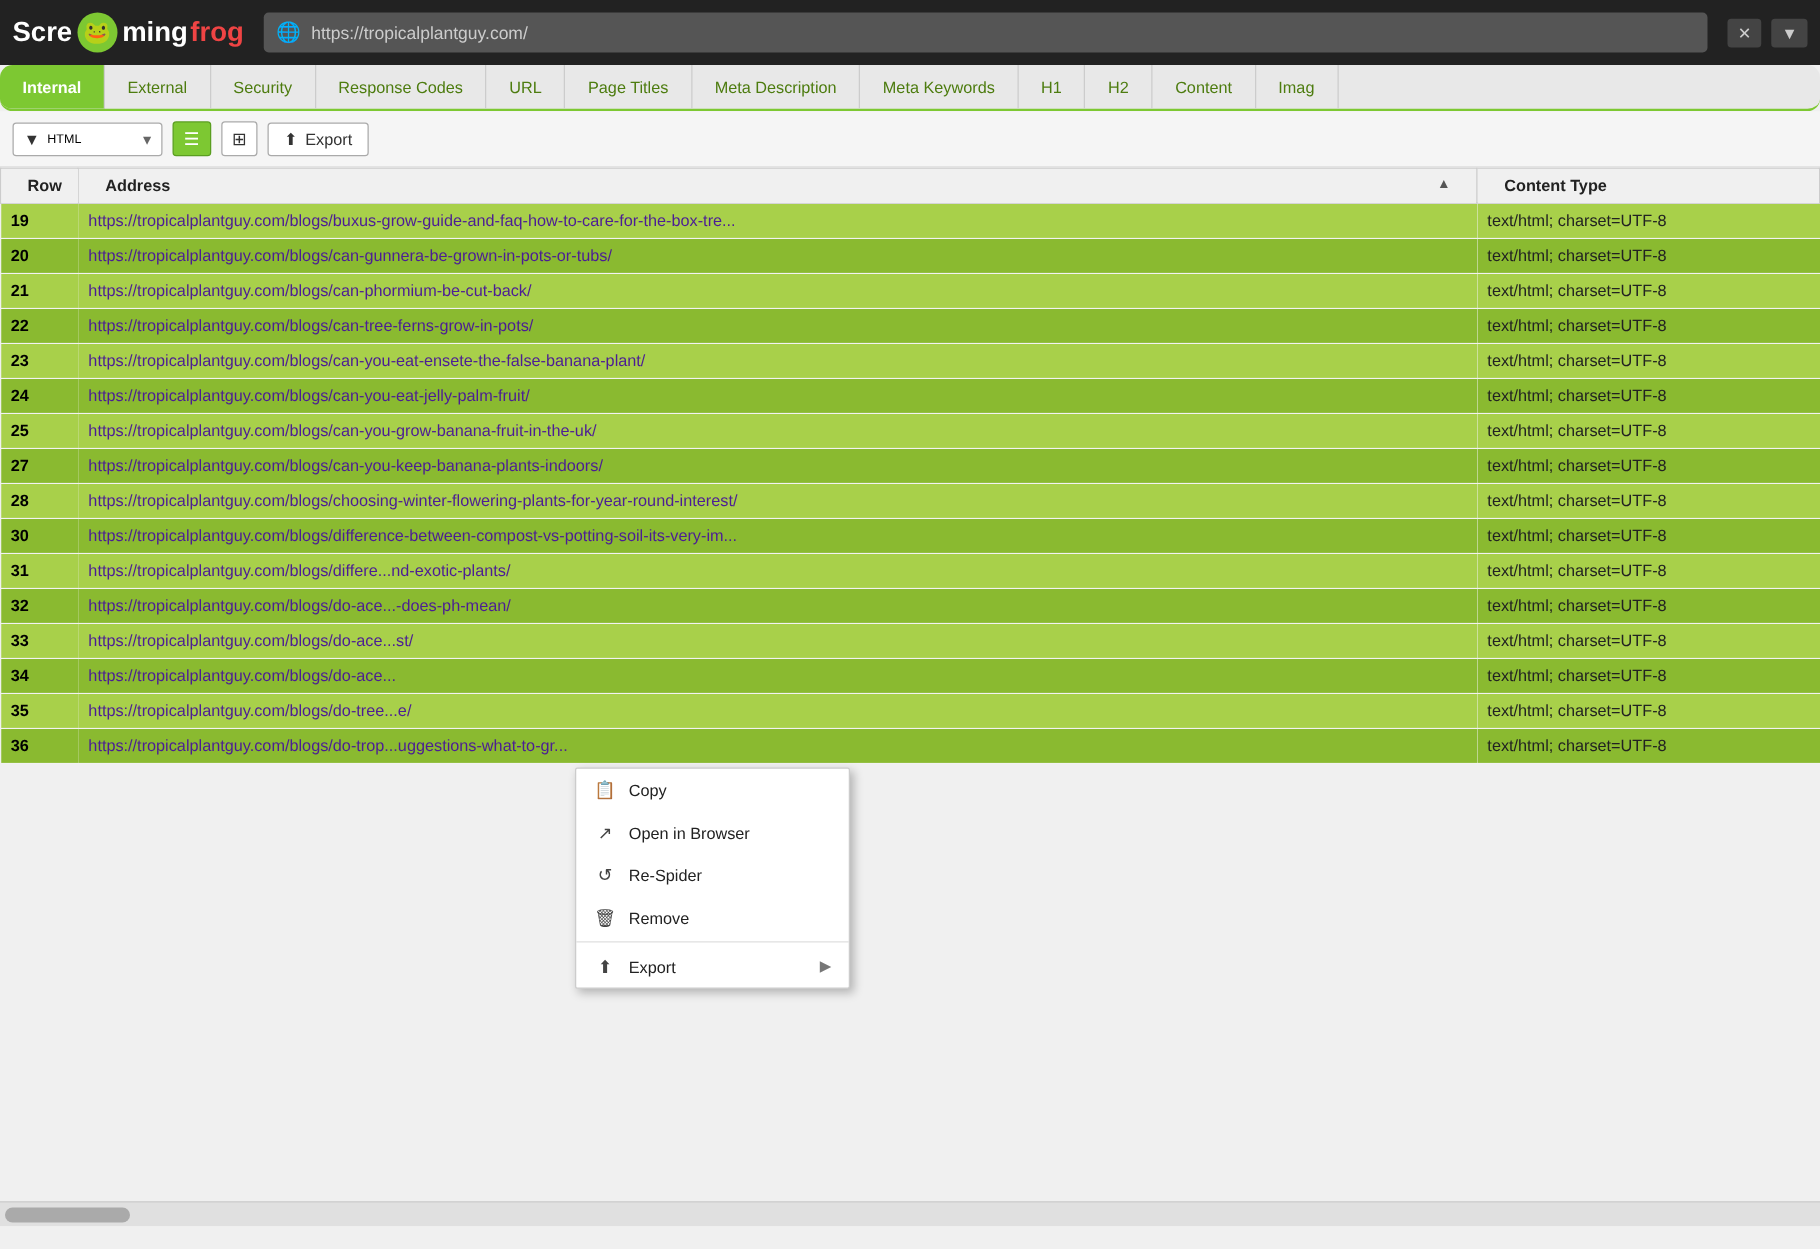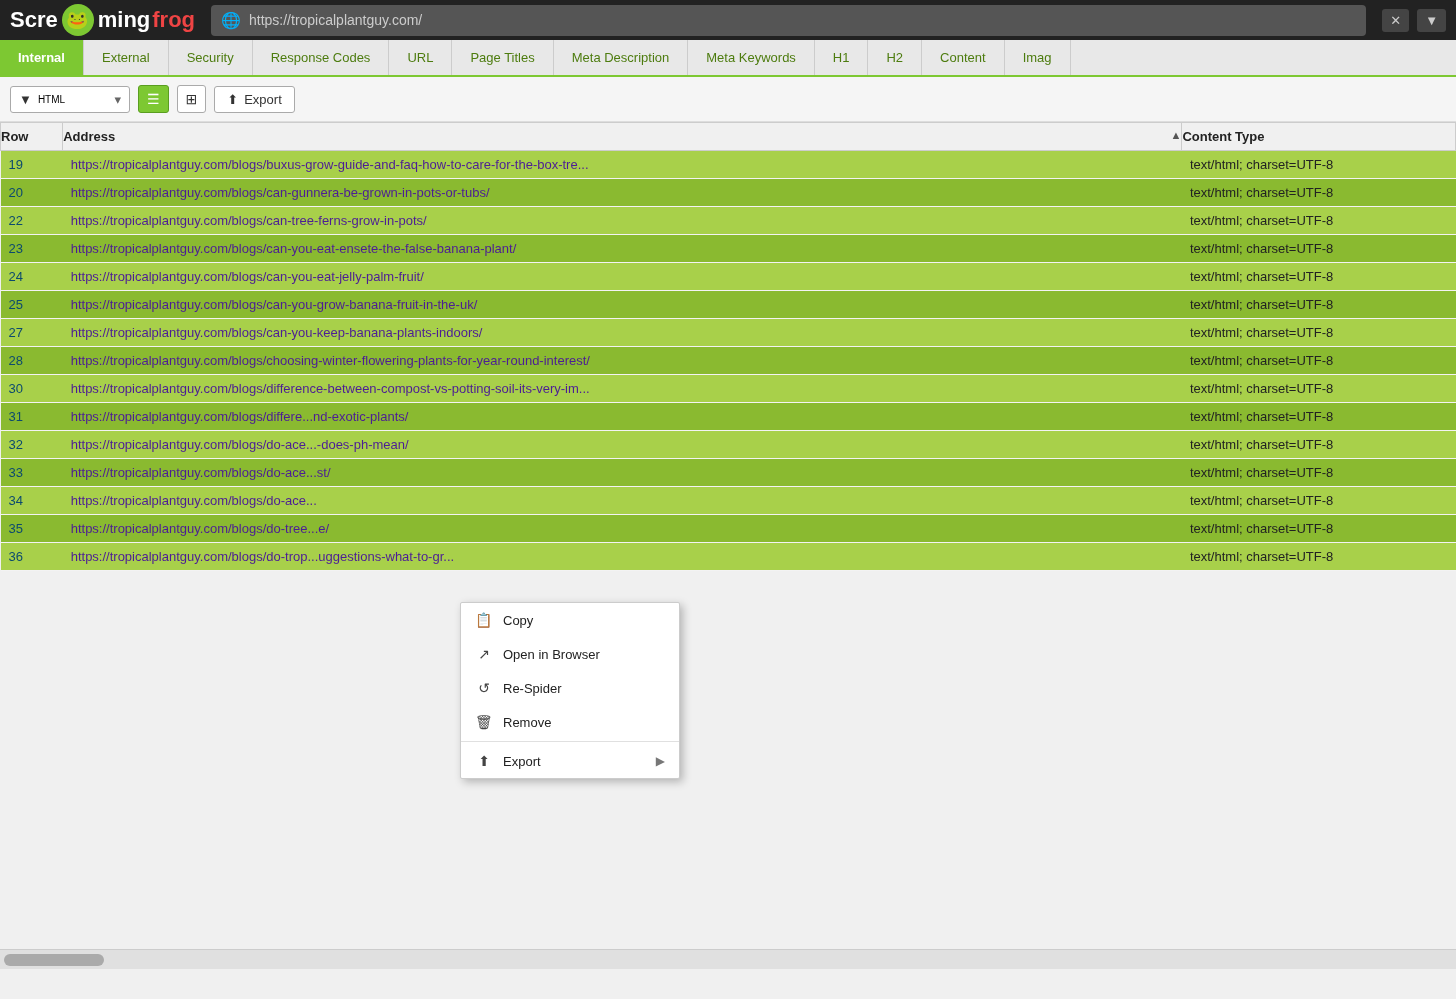--- a/index.html
+++ b/index.html
@@ -3,21 +3,21 @@
   <meta charset="utf-8">
   <style>
     * { box-sizing: border-box; margin: 0; padding: 0; }
     body { font-family: Arial, sans-serif; font-size: 13px; background: #f0f0f0; overflow: hidden; width: 1456px; }
 
     
     .app-header {
       display: flex;
       align-items: center;
       background: #222;
-      height: 40px;
+      height: 52px;
       padding: 0 10px;
       gap: 16px;
       justify-content: space-between;
     }
     .logo {
       display: flex;
       align-items: center;
       color: white;
       font-size: 22px;
       font-weight: bold;
@@ -54,20 +54,21 @@
       background: #444; color: #ccc; border: none; border-radius: 3px;
       padding: 4px 8px; cursor: pointer; font-size: 13px;
     }
 
     
     .tab-bar {
       display: flex;
       background: #e8e8e8;
       border-bottom: 2px solid #7dc832;
       overflow: hidden;
+      border-radius: 10px;
     }
     .tab {
       padding: 10px 18px;
       cursor: pointer;
       font-size: 13px;
       color: #4d7c0f;
       white-space: nowrap;
       border-right: 1px solid #ccc;
       user-select: none;
     }
@@ -129,21 +130,21 @@
       position: relative;
     }
     table {
       width: 100%;
       border-collapse: collapse;
       table-layout: fixed;
     }
     table thead th {
       background: #f0f0f0;
       border: 1px solid #ccc;
-      padding: 6px 0;
+      padding: 6px 21px;
       text-align: left;
       font-weight: bold;
       color: #222;
       position: sticky;
       top: 0;
       z-index: 2;
     }
     .col-row { width: 50px; }
     .col-address { width: 900px; }
     .col-content { width: 220px; }
@@ -152,21 +153,21 @@
     table tbody tr:nth-child(odd) { background: #a8d04a; }
     table tbody tr:nth-child(even) { background: #8aba30; }
     table tbody td {
       padding: 6px 8px;
       border-bottom: 1px solid rgba(255,255,255,0.2);
       color: #1a1a00;
       white-space: nowrap;
       overflow: hidden;
       text-overflow: ellipsis;
     }
-    td.row-num { color: #0c4a6e; font-weight: normal; }
+    td.row-num { color: #000000; font-weight: bold; }
     td.address-cell { color: #4c1d95; }
     td.content-type { color: #222; margin-top: 25px; }
 
     
     .sort-arrow { float: right; color: #555; font-size: 11px; }
 
     
     .scrollbar-container {
       background: #e0e0e0;
       height: 20px;
@@ -274,20 +275,25 @@
           <td class="row-num">19</td>
           <td class="address-cell">https://tropicalplantguy.com/blogs/buxus-grow-guide-and-faq-how-to-care-for-the-box-tre...</td>
           <td class="content-type">text/html; charset=UTF-8</td>
         </tr>
         <tr>
           <td class="row-num">20</td>
           <td class="address-cell">https://tropicalplantguy.com/blogs/can-gunnera-be-grown-in-pots-or-tubs/</td>
           <td class="content-type">text/html; charset=UTF-8</td>
         </tr>
         <tr>
+          <td class="row-num">21</td>
+          <td class="address-cell">https://tropicalplantguy.com/blogs/can-phormium-be-cut-back/</td>
+          <td class="content-type">text/html; charset=UTF-8</td>
+        </tr>
+        <tr>
           <td class="row-num">22</td>
           <td class="address-cell">https://tropicalplantguy.com/blogs/can-tree-ferns-grow-in-pots/</td>
           <td class="content-type">text/html; charset=UTF-8</td>
         </tr>
         <tr>
           <td class="row-num">23</td>
           <td class="address-cell">https://tropicalplantguy.com/blogs/can-you-eat-ensete-the-false-banana-plant/</td>
           <td class="content-type">text/html; charset=UTF-8</td>
         </tr>
         <tr>

